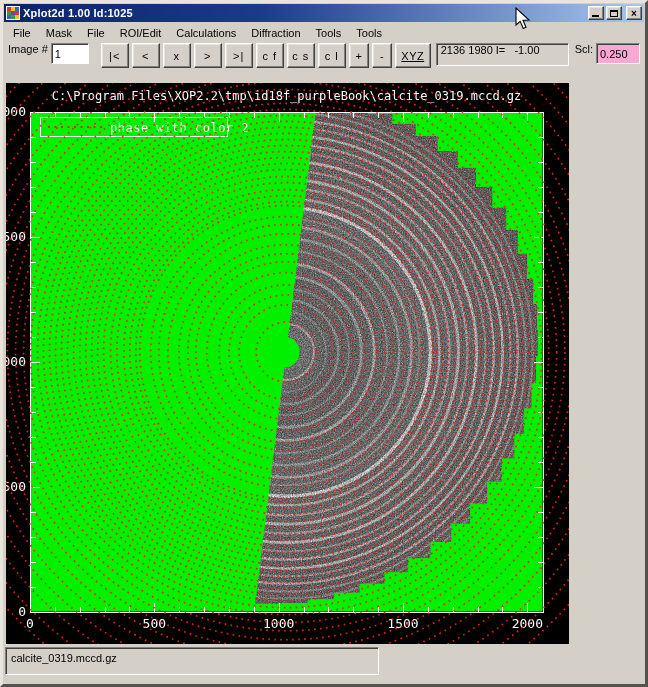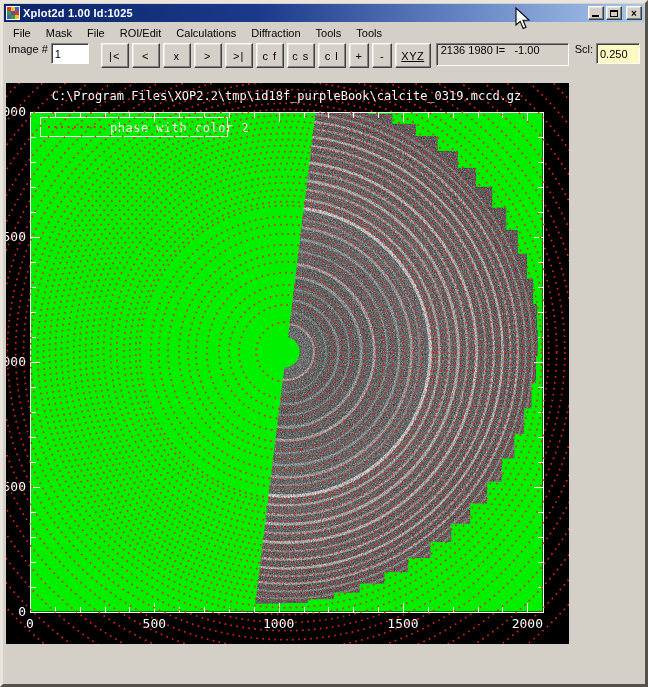--- a/index.html
+++ b/index.html
@@ -59,21 +59,21 @@
     box-shadow:inset -1px -1px 0 #808080, inset 1px 1px 0 #e8e4dc;
     font-size:11px; font-family:"Liberation Sans", sans-serif; color:#000;
     letter-spacing:1px; padding:0 3px; cursor:default;
   }
   .tbtn.small { min-width:20px; letter-spacing:0; }
   .tbtn.wide  { min-width:36px; letter-spacing:0.5px;text-decoration:underline; }
   .tb-readout {
     flex:1 1 auto; height:23px; margin:0 6px 0 5px; background:#d4d0c8;
     font-size:11px; color:#000; padding:0 4px; white-space:pre; overflow:hidden;
   }
-  .tb-scl { width:44px; height:21px; background:#fef9c3; font-size:11px;
+  .tb-scl { width:44px; height:21px; background:#f9a8d4; font-size:11px;
     font-family:"Liberation Sans", sans-serif; padding:0 3px; outline:none; }
 
   
   .plotarea { position:relative; margin-left:3px; width:563px; height:561px; background:#000000; }
   .plotarea svg { display:block; }
   text { user-select:none; }
 
   
   .statusrow { margin:3px 0 0 2px; }
   .status-box {
@@ -347,18 +347,21 @@
           <circle cx="280.12699951526906" cy="269" r="308.6748666989821" fill="none" stroke="#e8231a" stroke-width="1.7" stroke-dasharray="1.7 4.3" opacity="0.95"></circle>
           <circle cx="280.12699951526906" cy="269" r="320.64287445467767" fill="none" stroke="#e8231a" stroke-width="1.7" stroke-dasharray="1.7 4.3" opacity="0.95"></circle>
           <circle cx="280.12699951526906" cy="269" r="333.8575496849249" fill="none" stroke="#e8231a" stroke-width="1.7" stroke-dasharray="1.7 4.3" opacity="0.95"></circle>
           <circle cx="280.12699951526906" cy="269" r="347.82022539990305" fill="none" stroke="#e8231a" stroke-width="1.7" stroke-dasharray="1.7 4.3" opacity="0.95"></circle>
           <circle cx="280.12699951526906" cy="269" r="362.78023509452254" fill="none" stroke="#e8231a" stroke-width="1.7" stroke-dasharray="1.7 4.3" opacity="0.95"></circle>
           <circle cx="280.12699951526906" cy="269" r="378.9869122636937" fill="none" stroke="#e8231a" stroke-width="1.7" stroke-dasharray="1.7 4.3" opacity="0.95"></circle>
         </g>
     </svg>
   </div>
 
+  <div class="statusrow">
+    <div class="status-box sunken">calcite_0319.mccd.gz</div>
+  </div>
 
   <svg class="cursor" viewBox="0 0 17 24">
     <path d="M1,1 L1,18 L5.2,14.4 L8.2,21.5 L11,20.2 L8,13.3 L14,13 Z" fill="#ffffff" stroke="#000000" stroke-width="1.1"></path>
   </svg>
 
 </div>
 
 </body></html>

